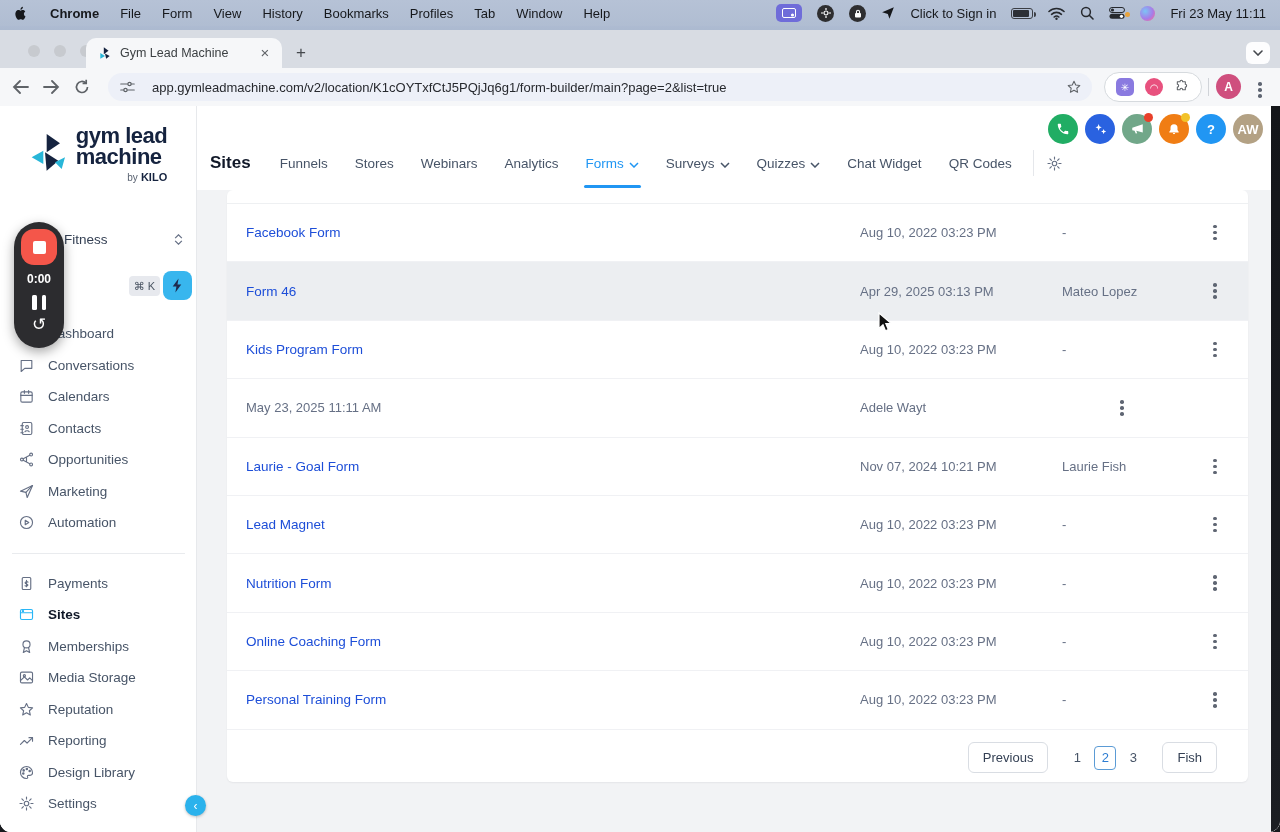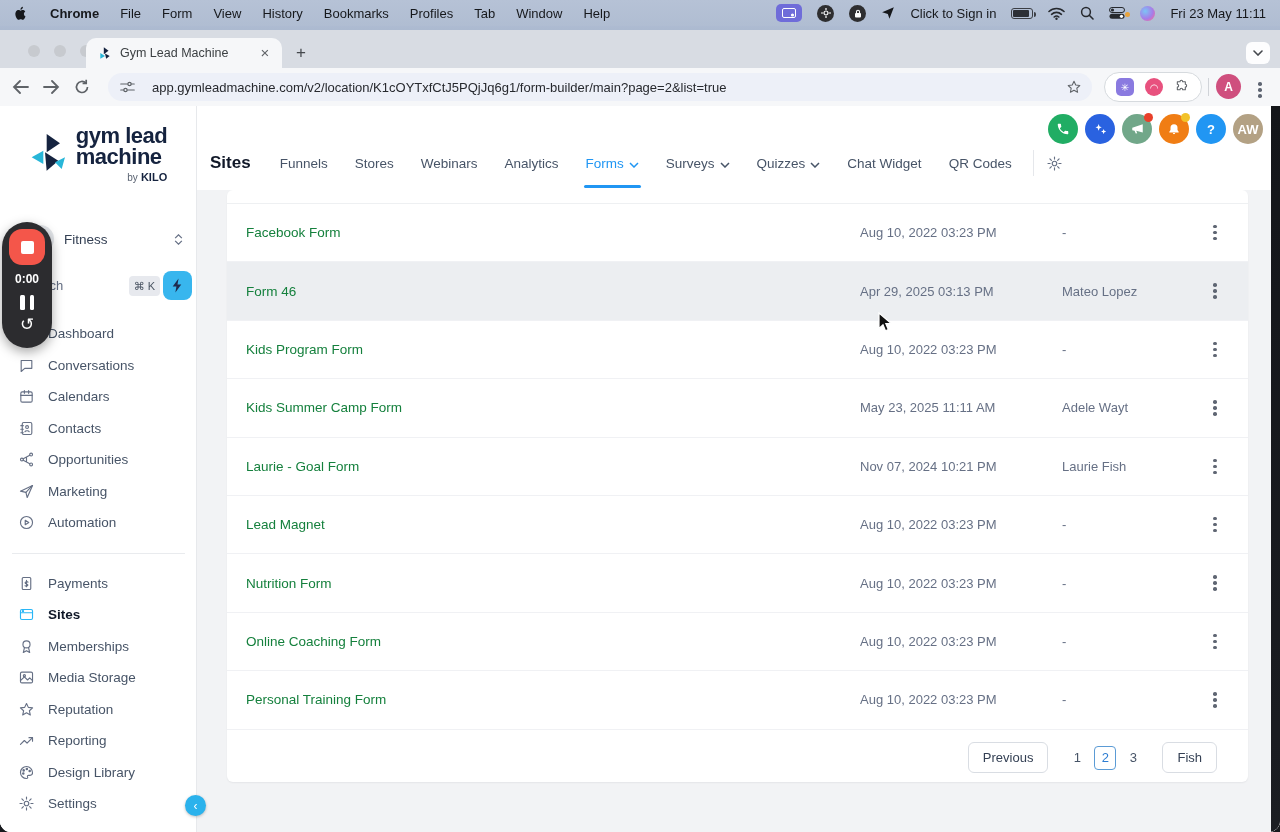--- a/index.html
+++ b/index.html
@@ -120,36 +120,36 @@
   .dot-red, .dot-yellow { position:absolute; width:9px; height:9px; border-radius:50%; top:-1px; right:-1px; }
   .dot-red { background:#e8402a; } .dot-yellow { background:#f2c229; }
 
   
   .card { position:absolute; left:30px; top:84px; width:1021px; height:592px; background:#fff;
     border-radius:6px; box-shadow:0 1px 2px rgba(16,24,40,.06); overflow:hidden; }
   .row-sliver { height:14px; border-bottom:1px solid #eef0f2; }
   .trow { display:grid; grid-template-columns:614px 202px 120px 1fr; align-items:center;
     height:58.4px; border-bottom:1px solid #f0f1f4; padding-left:19px; }
   .trow.hover { background:#eceef1; }
-  .t-name { font-size:13.5px; color:#15803d; }
+  .t-name { font-size:13.5px; color:#1d4ed8; }
   .t-date, .t-sub { font-size:13px; color:#667085; }
   .kebab { justify-self:center; display:flex; flex-direction:column; gap:2.5px; padding:6px; }
   .kebab b { width:3.5px; height:3.5px; border-radius:50%; background:#5f6673; display:block; }
 
   .card-footer { height:56px; display:flex; align-items:center; justify-content:flex-end;
     padding-right:31px; gap:10px; }
   .pg-btn { background:#fff; border:1px solid #d9dde3; border-radius:6px; color:#344054;
     font-size:13px; padding:7px 14px; }
   .pg-pages { display:flex; align-items:center; gap:6px; margin:0 8px; }
   .pg-num { min-width:22px; height:24px; display:flex; align-items:center; justify-content:center;
     font-size:13px; color:#475467; }
   .pg-num.current { border:1px solid #5b9bd5; border-radius:4px; color:#2d7dd2; }
 
   
-  .recorder { position:absolute; left:2px; top:222px; width:50px; height:126px; background:#2c2c2f;
+  .recorder { position:absolute; left:14px; top:222px; width:50px; height:126px; background:#2c2c2f;
     border-radius:25px; z-index:60; display:flex; flex-direction:column; align-items:center;
     box-shadow:0 4px 12px rgba(0,0,0,.35); }
   .rec-stop { width:36px; height:36px; margin-top:7px; background:#f4564a; border-radius:13px;
     display:flex; align-items:center; justify-content:center; }
   .rec-stop i { width:13px; height:13px; background:#fff; border-radius:2px; }
   .rec-time { color:#fff; font-size:12px; font-weight:700; margin-top:7px; }
   .rec-pause { display:flex; gap:5px; margin-top:9px; }
   .rec-pause i { width:4.5px; height:15px; background:#fff; border-radius:1.5px; }
   .rec-undo { color:#fff; font-size:17px; line-height:17px; margin-top:6px; }
 
@@ -602,21 +602,20 @@
                 <span class="t-name">Kids Program Form</span>
                 <span class="t-date">Aug 10, 2022 03:23 PM</span>
                 <span class="t-sub">-</span>
                 <span class="kebab">
                   <b></b>
                   <b></b>
                   <b></b>
                 </span>
               </div>
               <div class="trow">
-                <span class="t-name">Kids Summer Camp Form</span>
                 <span class="t-date">May 23, 2025 11:11 AM</span>
                 <span class="t-sub">Adele Wayt</span>
                 <span class="kebab">
                   <b></b>
                   <b></b>
                   <b></b>
                 </span>
               </div>
               <div class="trow">
                 <span class="t-name">Laurie -  Goal Form</span>

